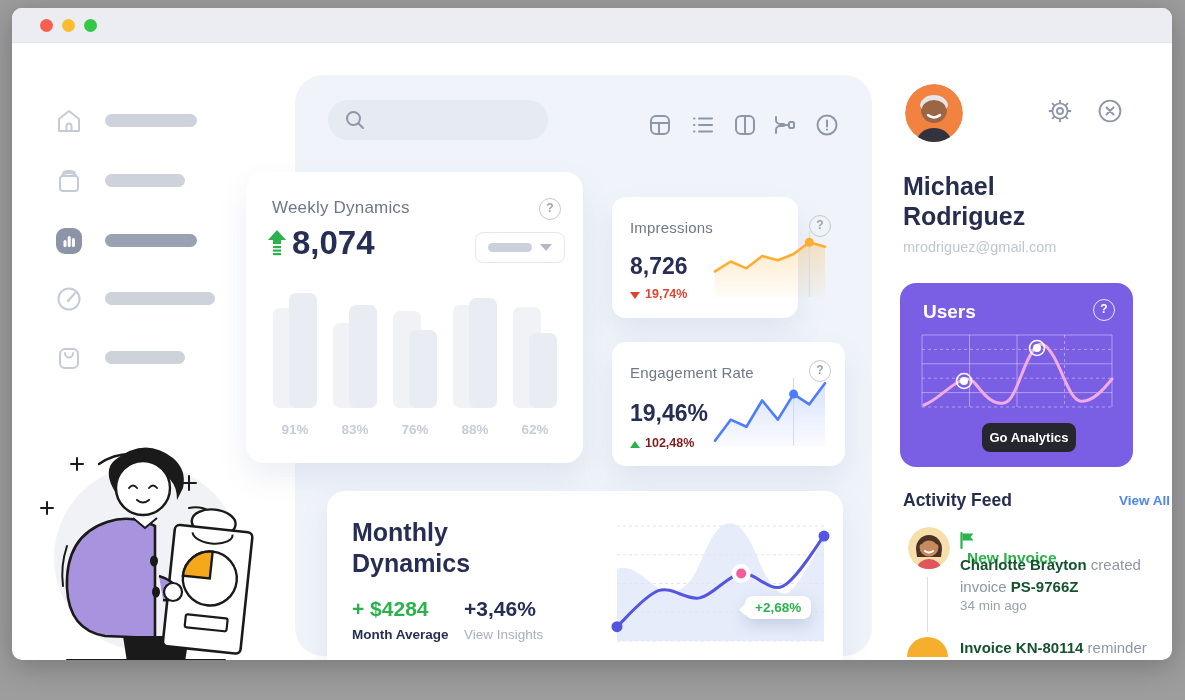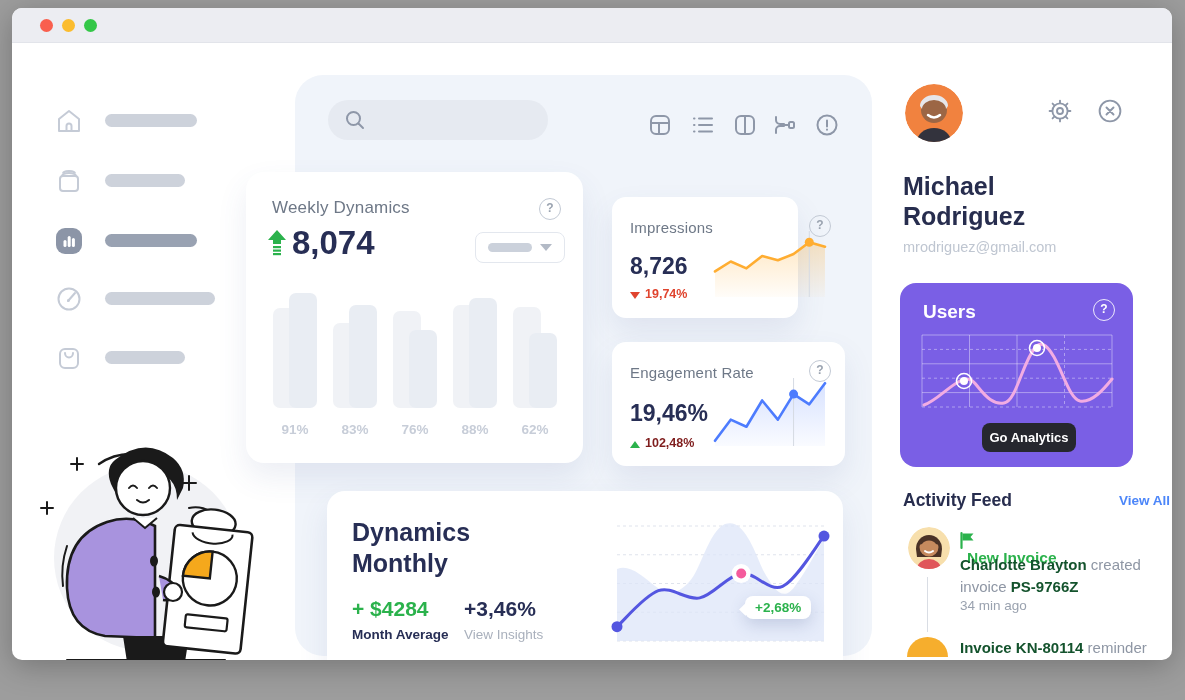--- a/index.html
+++ b/index.html
@@ -285,22 +285,22 @@
         </defs>
     <path d="M2,62.8 L17.714285714285715,41.68 L33.42857142857143,48.72 L49.142857142857146,22.479999999999997 L64.85714285714286,41.68 L80.57142857142857,16.08 L96.28571428571429,26.32 L112,5.200000000000003 L112,68 L2,68 Z" fill="url(#gradB)" stroke="none"></path>
         <line x1="80.57142857142857" y1="0" x2="80.57142857142857" y2="68" stroke="#D5DAE3" stroke-width="1"></line>
         <path d="M2,62.8 L17.714285714285715,41.68 L33.42857142857143,48.72 L49.142857142857146,22.479999999999997 L64.85714285714286,41.68 L80.57142857142857,16.08 L96.28571428571429,26.32 L112,5.200000000000003" fill="none" stroke="#4D7CFE" stroke-width="2.6" stroke-linecap="round" stroke-linejoin="round"></path>
         <circle cx="80.57142857142857" cy="16.08" r="4.5" fill="#4D7CFE"></circle>
       </svg>
   </div>
 
   <div class="card" style="left:315px;top:483px;width:516px;height:205px;border-radius:18px">
     <div class="abs big-navy" style="left:25px;top:26px;font-size:25px;line-height:31px">
+      <div>Monthly</div>
       <div>Dynamics</div>
-      <div>Monthly</div>
     </div>
     <div class="abs" style="left:25px;top:106px;font-size:21px;font-weight:bold;color:#2BB24C">+ $4284</div>
     <div class="abs big-navy" style="left:25px;top:136px;font-size:13.5px">Month Average</div>
     <div class="abs big-navy" style="left:137px;top:106px;font-size:21px">+3,46%</div>
     <div class="abs" style="left:137px;top:136px;font-size:13.5px;color:#A9B0BC">View Insights</div>
 
 
     <div class="abs" style="left:290px;top:35px;width:207px;height:115px">
       <svg width="207" height="115">
         <g stroke="#DFE3EC" stroke-width="1" stroke-dasharray="3 3">

